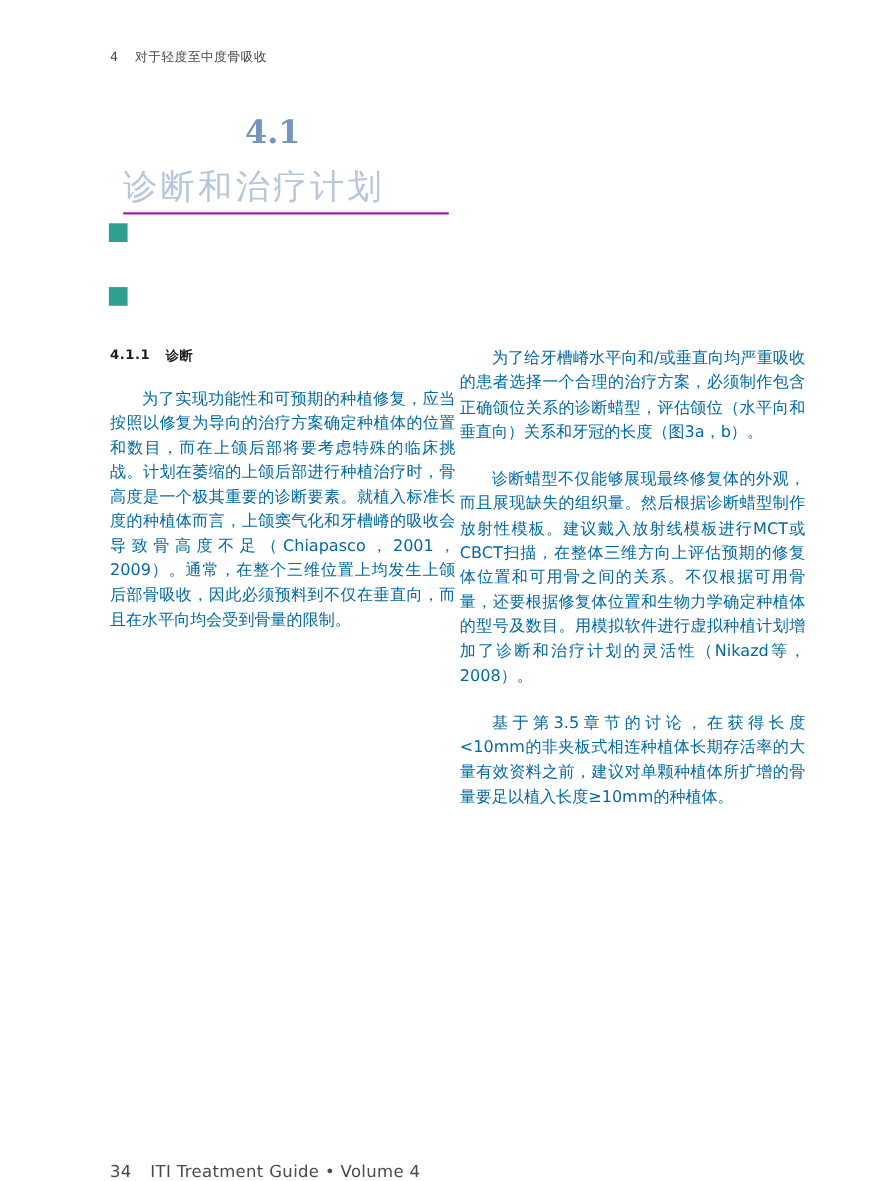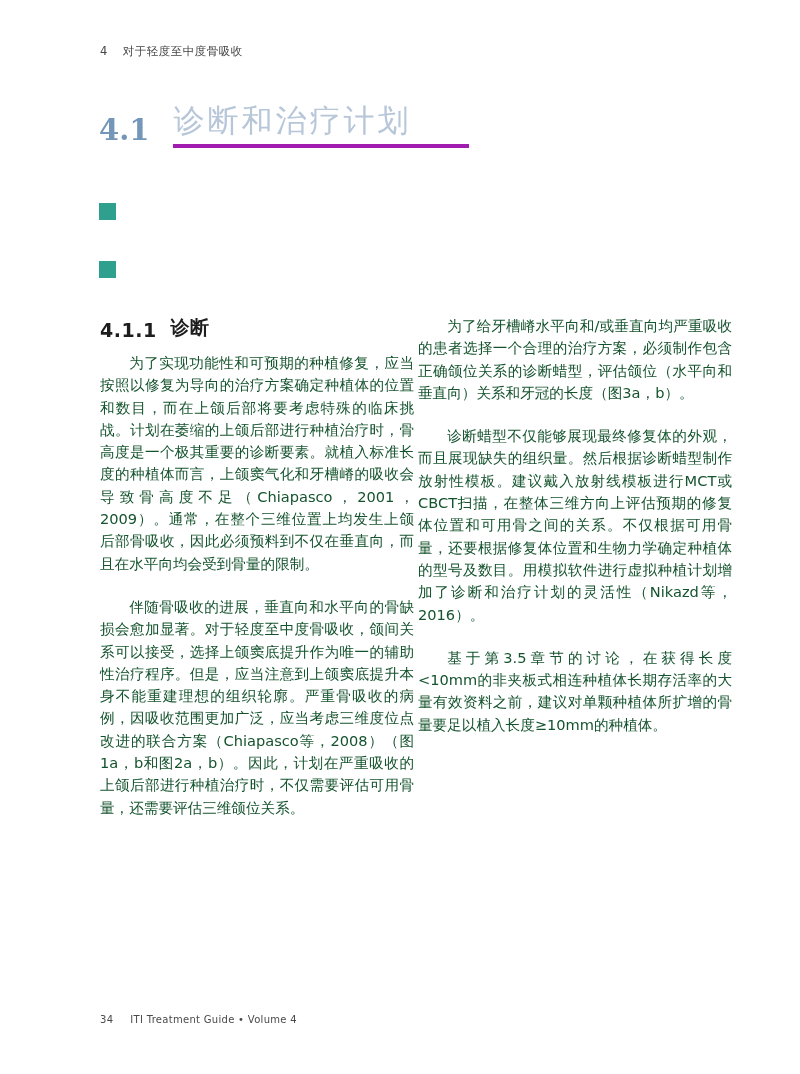--- a/index.html
+++ b/index.html
@@ -24,92 +24,93 @@
     font-size: 11.5px;
     color: #454545;
     letter-spacing: 0.5px;
     display: flex;
   }
   .running-head .num { margin-right: 15px; }
 
   
   .section-title {
     position: absolute;
-    left: 99px;
+    left: 112px;
     top: 103px;
     display: flex;
-    align-items: flex-end;
+    align-items: center;
     white-space: nowrap;
+    flex-direction: column;
   }
   .section-title .sec-num {
     font-family: "DejaVu Serif", serif;
     font-weight: bold;
     font-size: 29px;
     color: #7396b9;
     margin-right: 24px;
     line-height: 1.2;
   }
   .section-title .sec-text {
     font-family: "DejaVu Serif", serif;
     font-size: 31px;
     color: #b7c6d8;
     letter-spacing: 3px;
     line-height: 1.15;
     padding-bottom: 5px;
     padding-right: 58px;
-    border-bottom: 4px solid #a21caf;
+    border-bottom: 2px solid #a21caf;
+    margin-top: 15px;
   }
 
   
   .marker-square {
     position: absolute;
     left: 99px;
     width: 17px;
     height: 17px;
     background: #2f9f8e;
   }
   .marker-square.m1 { top: 203px; }
   .marker-square.m2 { top: 261px; }
 
   
   .subsection-heading {
     position: absolute;
     left: 100px;
     top: 315px;
     display: flex;
-    font-size: 19px;
+    font-size: 12px;
     font-weight: bold;
     color: #1d1d1d;
     letter-spacing: 0.5px;
-    align-items: flex-end;
   }
   .subsection-heading .sub-num { margin-right: 14px; }
 
   
   .col {
     position: absolute;
     width: 314px;
     font-size: 14.6px;
     line-height: 22.3px;
-    color: #14532d;
+    color: #0369a1;
     text-align: justify;
   }
   .col-left  { left: 100px; top: 352px; }
   .col-right { left: 418px; top: 315px; }
   .col p {
     margin: 0 0 21px 0;
     text-indent: 2em;
   }
 
   
   .page-footer {
     position: absolute;
     left: 100px;
-    top: 1014px;
-    font-size: 10px;
+    top: 1056px;
+    font-size: 15px;
     color: #4a4a4a;
     display: flex;
     letter-spacing: 0.3px;
   }
   .page-footer .pg-num { margin-right: 17px; }
 </style>
 </head>
 <body>
 
 <div id="page">
@@ -127,26 +128,25 @@
   <div class="marker-square m1"></div>
   <div class="marker-square m2"></div>
 
   <div class="subsection-heading">
     <span class="sub-num">4.1.1</span>
     <span class="sub-title">诊断</span>
   </div>
 
   <div class="col col-left">
     <p>为了实现功能性和可预期的种植修复，应当按照以修复为导向的治疗方案确定种植体的位置和数目，而在上颌后部将要考虑特殊的临床挑战。计划在萎缩的上颌后部进行种植治疗时，骨高度是一个极其重要的诊断要素。就植入标准长度的种植体而言，上颌窦气化和牙槽嵴的吸收会导致骨高度不足（Chiapasco，2001，2009）。通常，在整个三维位置上均发生上颌后部骨吸收，因此必须预料到不仅在垂直向，而且在水平向均会受到骨量的限制。</p>
-    <p>伴随骨吸收的进展，垂直向和水平向的骨缺损会愈加显著。对于轻度至中度骨吸收，颌间关系可以接受，选择上颌窦底提升作为唯一的辅助性治疗程序。但是，应当注意到上颌窦底提升本身不能重建理想的组织轮廓。严重骨吸收的病例，因吸收范围更加广泛，应当考虑三维度位点改进的联合方案（Chiapasco等，2008）（图1a，b和图2a，b）。因此，计划在严重吸收的上颌后部进行种植治疗时，不仅需要评估可用骨量，还需要评估三维颌位关系。</p>
   </div>
 
   <div class="col col-right">
     <p>为了给牙槽嵴水平向和/或垂直向均严重吸收的患者选择一个合理的治疗方案，必须制作包含正确颌位关系的诊断蜡型，评估颌位（水平向和垂直向）关系和牙冠的长度（图3a，b）。</p>
-    <p>诊断蜡型不仅能够展现最终修复体的外观，而且展现缺失的组织量。然后根据诊断蜡型制作放射性模板。建议戴入放射线模板进行MCT或CBCT扫描，在整体三维方向上评估预期的修复体位置和可用骨之间的关系。不仅根据可用骨量，还要根据修复体位置和生物力学确定种植体的型号及数目。用模拟软件进行虚拟种植计划增加了诊断和治疗计划的灵活性（Nikazd等，2016）。</p>
+    <p>诊断蜡型不仅能够展现最终修复体的外观，而且展现缺失的组织量。然后根据诊断蜡型制作放射性模板。建议戴入放射线模板进行MCT或CBCT扫描，在整体三维方向上评估预期的修复体位置和可用骨之间的关系。不仅根据可用骨量，还要根据修复体位置和生物力学确定种植体的型号及数目。用模拟软件进行虚拟种植计划增加了诊断和治疗计划的灵活性（Nikazd等，2008）。</p>
     <p>基于第3.5章节的讨论，在获得长度&lt;10mm的非夹板式相连种植体长期存活率的大量有效资料之前，建议对单颗种植体所扩增的骨量要足以植入长度≥10mm的种植体。</p>
   </div>
 
   <div class="page-footer">
     <span class="pg-num">34</span>
     <span class="book">ITI Treatment Guide • Volume 4</span>
   </div>
 
 </div>
 

